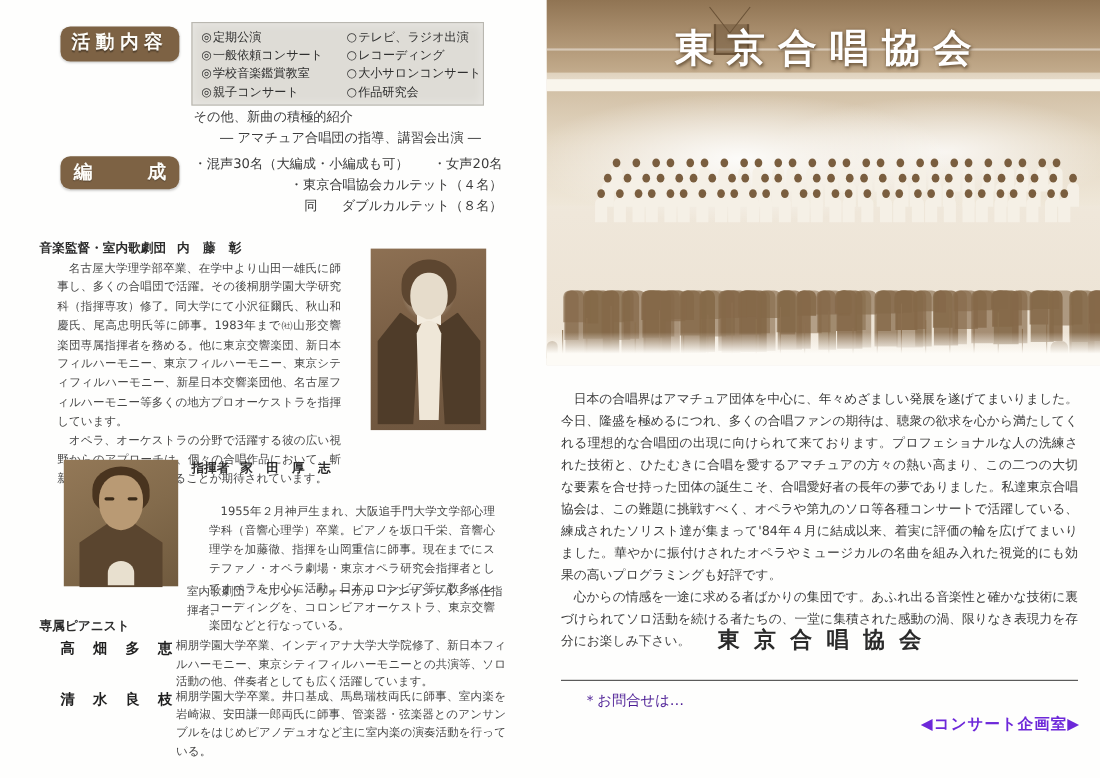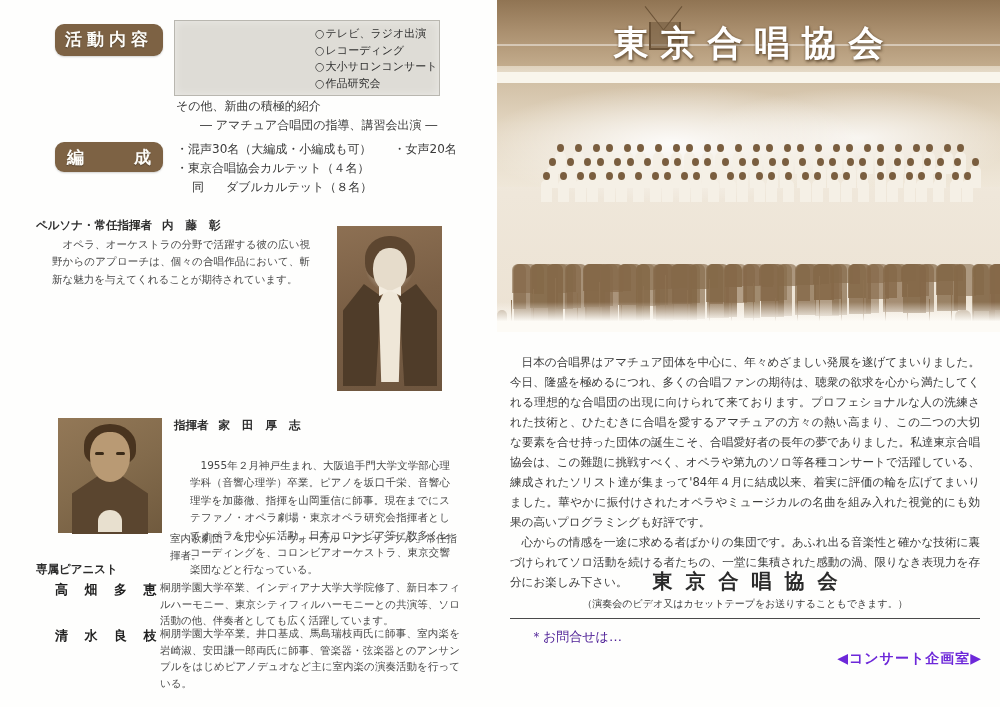--- a/index.html
+++ b/index.html
@@ -76,21 +76,21 @@
   .note-amateur {
     position: absolute; left: 200px; top: 117px;
     font-size: 12px; color: #3a3a3a; white-space: nowrap;
   }
 
   .formation {
     position: absolute; left: 176px; top: 140px;
     font-size: 12px; line-height: 19px; color: #3a3a3a;
     white-space: nowrap;
   }
-  .formation .r { display: block; }
+  .formation .r { display: block; text-align: right; }
   .formation .gap { display: inline-block; width: 22px; }
   .formation .indent { display: inline-block; width: 16px; }
 
   
   .bio-head {
     position: absolute;
     font-size: 11.5px;
     font-weight: bold;
     color: #2c2c2c;
     white-space: nowrap;
@@ -324,20 +324,26 @@
 </head>
 <body>
 
 <div class="page">
 
   <div class="left-panel">
 
     <div class="tag" id="tag-activities">活動内容</div>
 
     <div class="activity-box">
+      <div class="col left">
+        <span class="row"><span class="bullet">◎</span><span>定期公演</span></span>
+        <span class="row"><span class="bullet">◎</span><span>一般依頼コンサート</span></span>
+        <span class="row"><span class="bullet">◎</span><span>学校音楽鑑賞教室</span></span>
+        <span class="row"><span class="bullet">◎</span><span>親子コンサート</span></span>
+      </div>
       <div class="col right">
         <span class="row"><span class="bullet">○</span><span>テレビ、ラジオ出演</span></span>
         <span class="row"><span class="bullet">○</span><span>レコーディング</span></span>
         <span class="row"><span class="bullet">○</span><span>大小サロンコンサート</span></span>
         <span class="row"><span class="bullet">○</span><span>作品研究会</span></span>
       </div>
     </div>
 
     <div class="note-other">その他、新曲の積極的紹介</div>
     <div class="note-amateur">― アマチュア合唱団の指導、講習会出演 ―</div>
@@ -349,23 +355,24 @@
       </span>
     </div>
 
     <div class="formation">
       <span class="r"><span>・混声30名（大編成・小編成も可）</span><span class="gap"></span><span>・女声20名</span></span>
       <span class="r">・東京合唱協会カルテット（４名）</span>
       <span class="r"><span class="indent"></span><span>同</span><span class="gap"></span><span>ダブルカルテット（８名）</span></span>
     </div>
 
     <div class="bio-head" id="bio1-head">
-      <span>ペルソナ・常任指揮者</span><span class="name">内 藤  彰</span>
+      <span>音楽監督・室内歌劇団</span><span class="name">内 藤  彰</span>
     </div>
     <div class="bio-body" id="bio1-body">
+      <p>名古屋大学理学部卒業、在学中より山田一雄氏に師事し、多くの合唱団で活躍。その後桐朋学園大学研究科（指揮専攻）修了。同大学にて小沢征爾氏、秋山和慶氏、尾高忠明氏等に師事。1983年まで㈳山形交響楽団専属指揮者を務める。他に東京交響楽団、新日本フィルハーモニー、東京フィルハーモニー、東京シティフィルハーモニー、新星日本交響楽団他、名古屋フィルハーモニー等多くの地方プロオーケストラを指揮しています。</p>
       <p>オペラ、オーケストラの分野で活躍する彼の広い視野からのアプローチは、個々の合唱作品において、斬新な魅力を与えてくれることが期待されています。</p>
     </div>
     <div class="portrait" id="portrait-naito">
       <div class="jacketL"></div>
       <div class="jacketR"></div>
       <div class="shirt"></div>
       <div class="hair"></div>
       <div class="face"></div>
       <div class="bowtie"></div>
     </div>
@@ -616,21 +623,20 @@
 
       <div class="photo-title">東京合唱協会</div>
     </div>
 
     <div class="intro">
       <p>日本の合唱界はアマチュア団体を中心に、年々めざましい発展を遂げてまいりました。今日、隆盛を極めるにつれ、多くの合唱ファンの期待は、聴衆の欲求を心から満たしてくれる理想的な合唱団の出現に向けられて来ております。プロフェショナルな人の洗練された技術と、ひたむきに合唱を愛するアマチュアの方々の熱い高まり、この二つの大切な要素を合せ持った団体の誕生こそ、合唱愛好者の長年の夢でありました。私達東京合唱協会は、この難題に挑戦すべく、オペラや第九のソロ等各種コンサートで活躍している、練成されたソリスト達が集まって'84年４月に結成以来、着実に評価の輪を広げてまいりました。華やかに振付けされたオペラやミュージカルの名曲を組み入れた視覚的にも効果の高いプログラミングも好評です。</p>
       <p>心からの情感を一途に求める者ばかりの集団です。あふれ出る音楽性と確かな技術に裏づけられてソロ活動を続ける者たちの、一堂に集積された感動の渦、限りなき表現力を存分にお楽しみ下さい。</p>
     </div>
 
     <div class="org-name">東京合唱協会</div>
-    <div class="org-sub">（演奏会のビデオ又はカセットテープをお送りすることもできます。）</div>
 
     <div class="hr"></div>
 
     <div class="contact-label">＊お問合せは…</div>
 
     <div class="company2">◀コンサート企画室▶</div>
 
   </div>
 </div>
 

